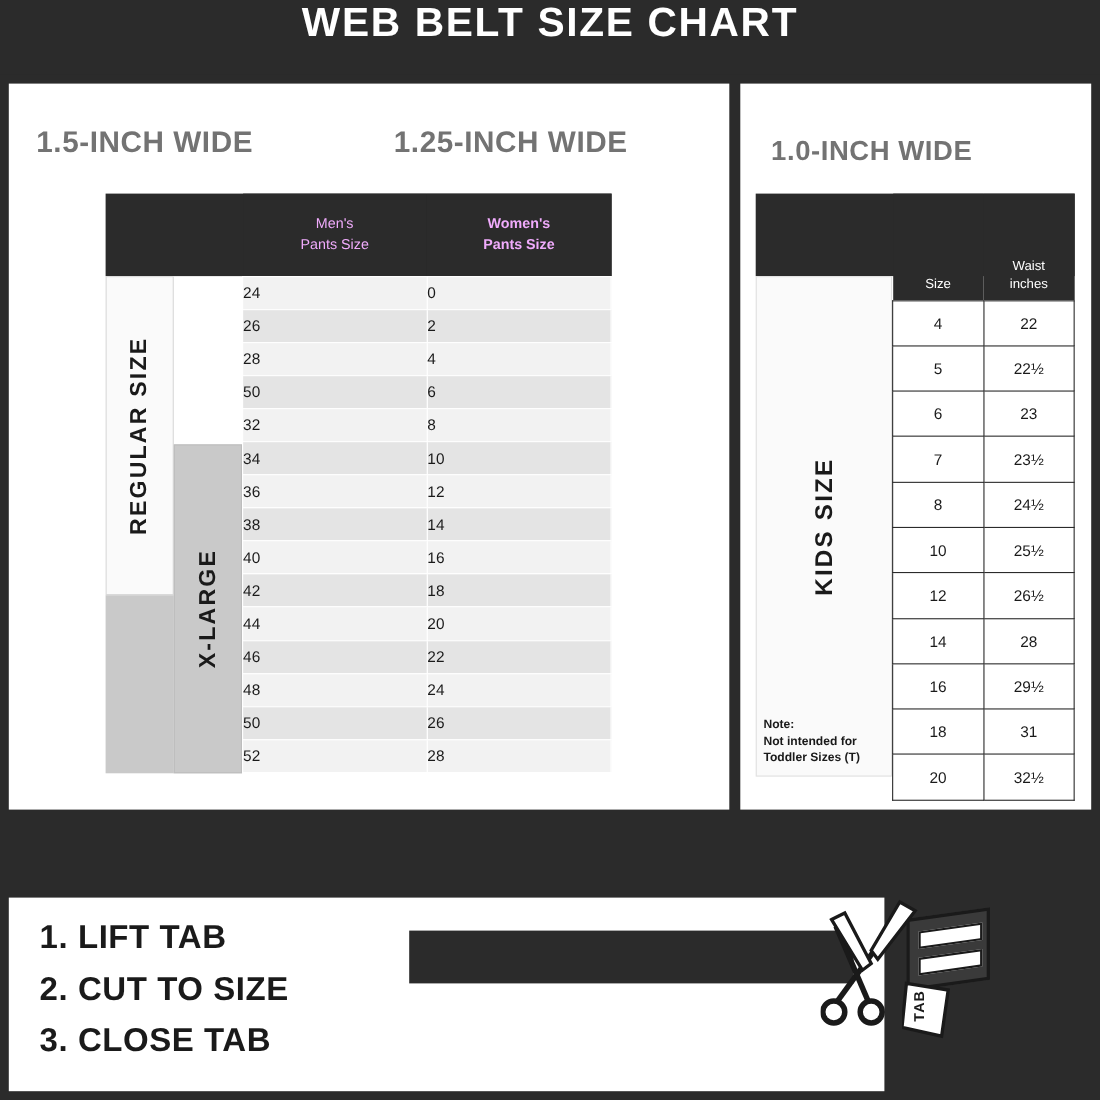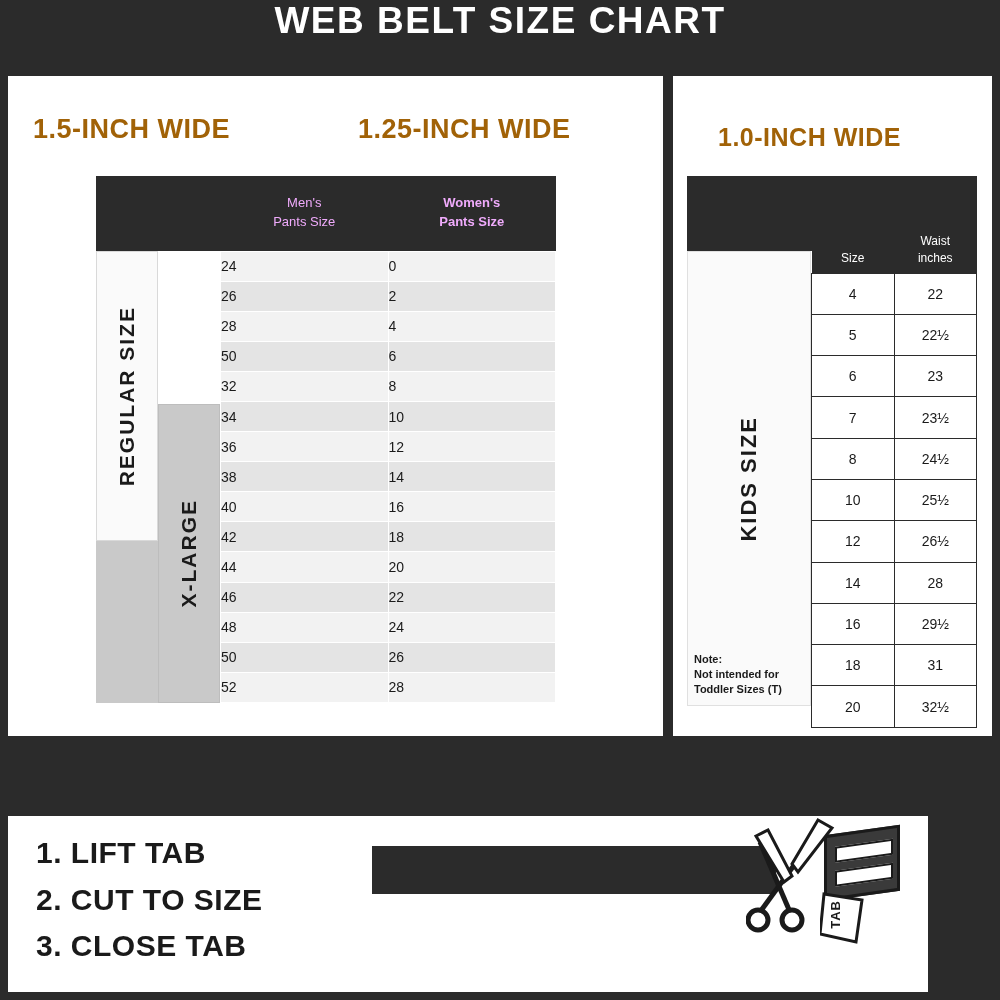--- a/index.html
+++ b/index.html
@@ -33,27 +33,27 @@
   
   .panel {
     position: absolute;
     background: #ffffff;
   }
   .panel-left  { left: 8px;  top: 76px; width: 655px; height: 660px; }
   .panel-right { left: 673px; top: 76px; width: 319px; height: 660px; }
 
   .wide-label {
     position: absolute;
-    color: #a16207;
+    color: #737373;
     font-weight: bold;
     letter-spacing: 0.5px;
   }
   .wl-15 { left: 25px;  top: 38px; font-size: 27px; }
   .wl-125 { left: 350px; top: 38px; font-size: 27px; }
-  .wl-10 { left: 45px;  top: 47px; font-size: 25px; text-align: center; }
+  .wl-10 { left: 28px;  top: 47px; font-size: 25px; text-align: center; }
 
   
   .adult-wrap {
     position: absolute;
     left: 88px; top: 100px;
     width: 460px; height: 527px;
   }
   .side-col {
     position: absolute;
     width: 62px;
@@ -177,21 +177,21 @@
   }
   .adjust-title {
     color: #ffffff;
     font-size: 28px;
     margin-left: 26px;
     letter-spacing: 0.5px;
   }
   .steps-panel {
     position: absolute;
     left: 8px; top: 816px;
-    width: 920px; height: 176px;
+    width: 796px; height: 176px;
     background: #ffffff;
   }
   .steps {
     position: absolute;
     left: 28px; top: 14px;
   }
   .step {
     font-size: 30px;
     font-weight: bold;
     color: #1a1a1a;

